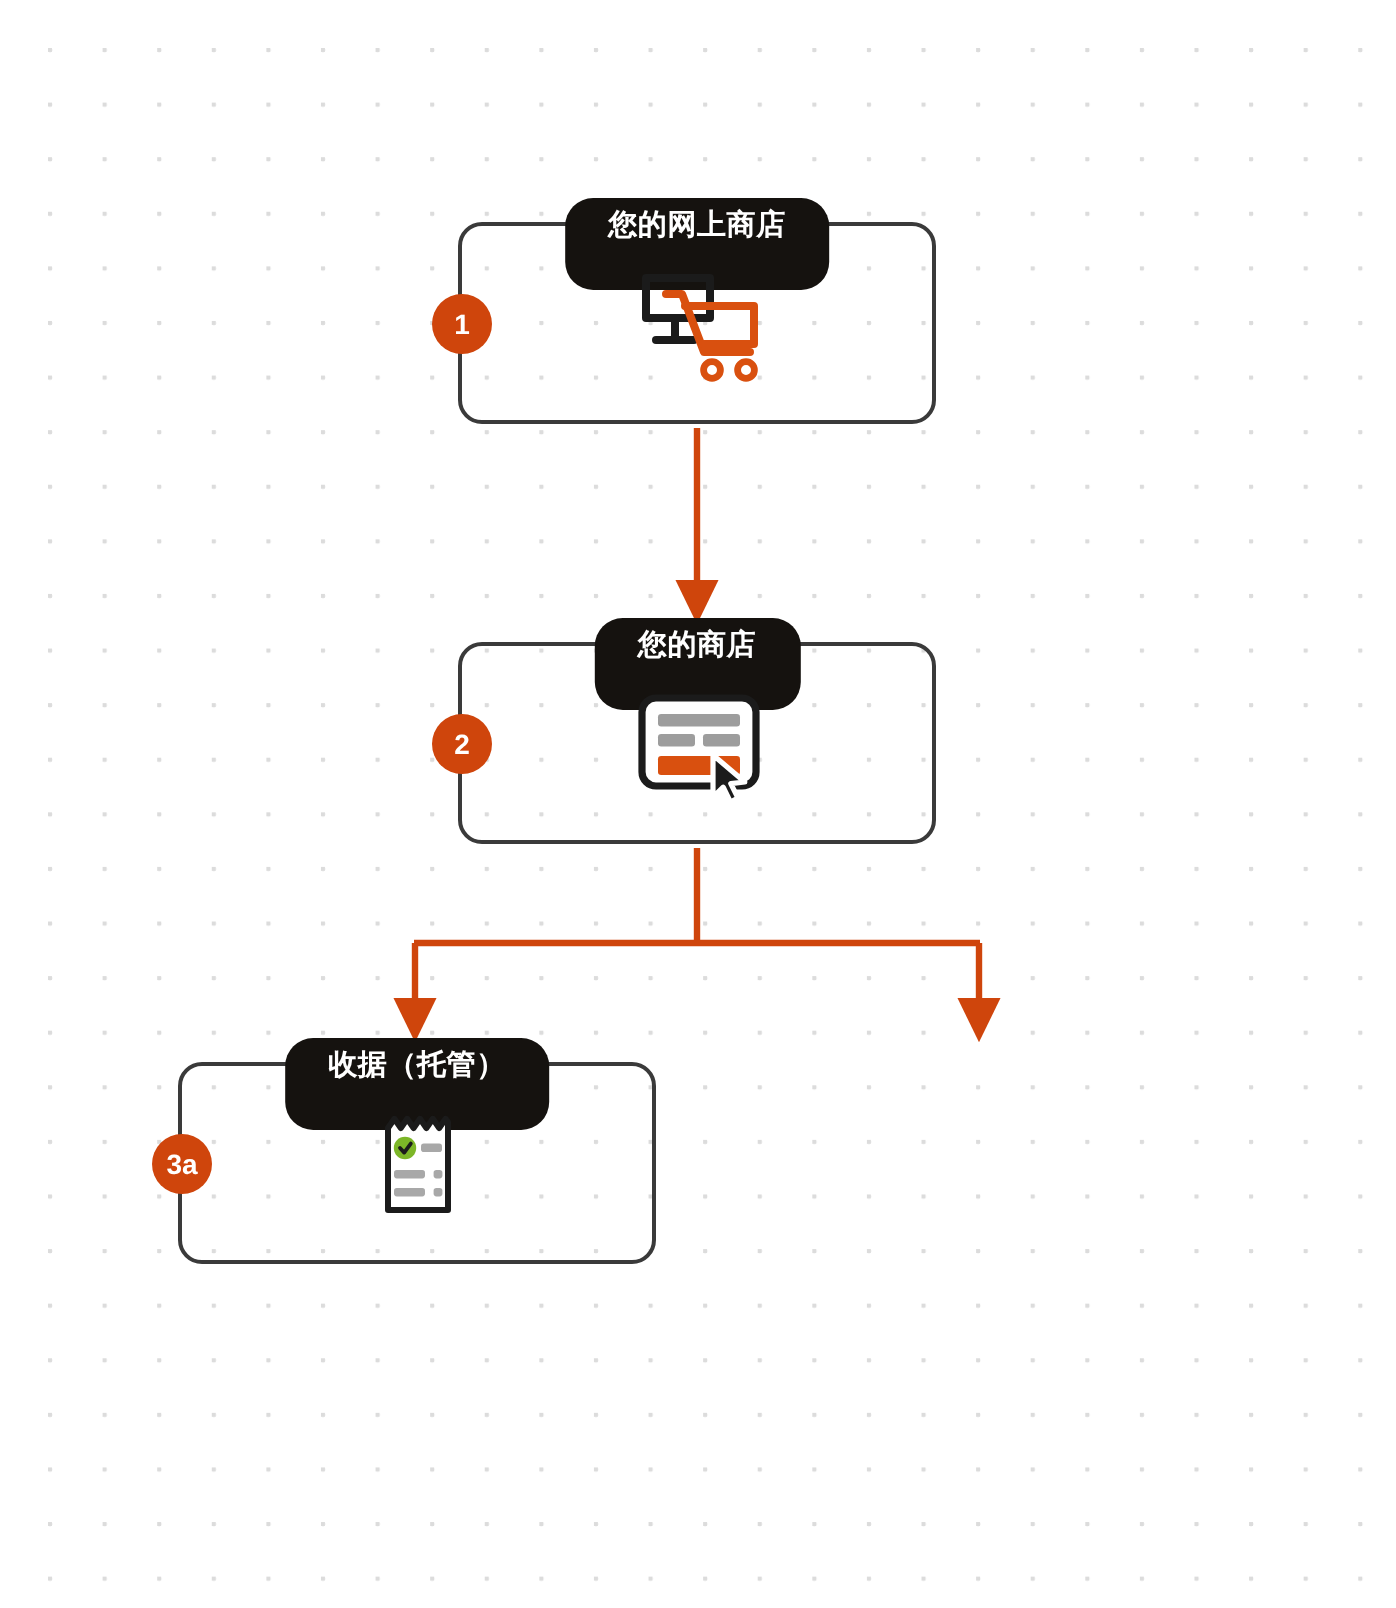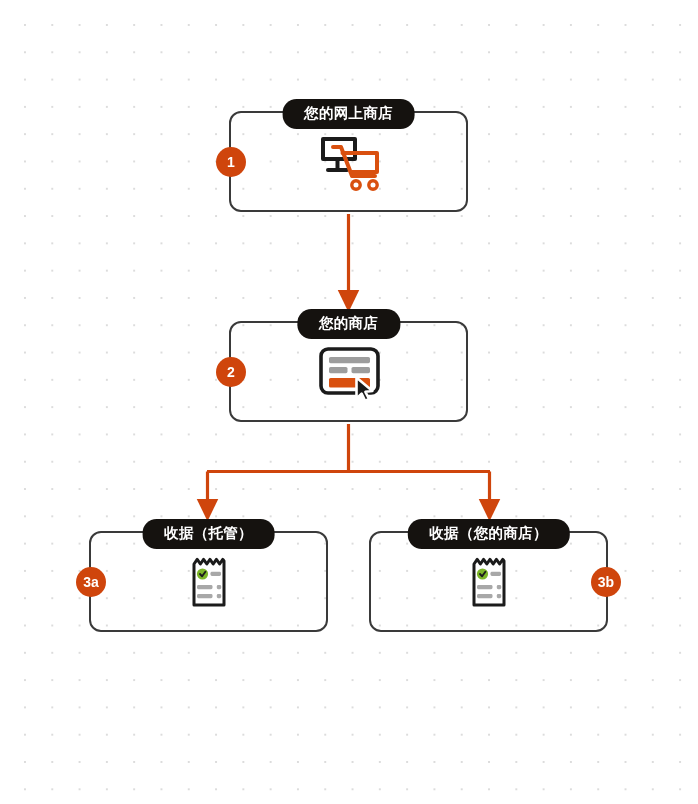--- a/index.html
+++ b/index.html
@@ -56,21 +56,21 @@
   .node-title {
     position: absolute;
     top: -14px;
     left: 50%;
     transform: translateX(-50%);
     background: #15120f;
     color: #ffffff;
     font-size: 14.5px;
     font-weight: bold;
     line-height: 1;
-    padding: 7px 22px 8px 22px;
+    padding: 7px 22px 24px 22px;
     border-radius: 14px;
     white-space: nowrap;
     letter-spacing: .3px;
   }
   .node-badge {
     position: absolute;
     width: 30px;
     height: 30px;
     border-radius: 50%;
     background: #cf450c;
@@ -175,31 +175,14 @@
         <path d="M29 23 L31.1 25.3 L34.4 20.8" fill="none" stroke="#1b1b1b" stroke-width="1.9" stroke-linecap="round" stroke-linejoin="round"></path>
         <rect x="39.5" y="20.8" width="10.5" height="4.2" rx="1.4" fill="#a8a8a8"></rect>
         <rect x="26" y="34" width="15.5" height="4.2" rx="1.4" fill="#a8a8a8"></rect>
         <rect x="45.8" y="34" width="4.4" height="4.2" rx="1.4" fill="#a8a8a8"></rect>
         <rect x="26" y="43" width="15.5" height="4.2" rx="1.4" fill="#a8a8a8"></rect>
         <rect x="45.8" y="43" width="4.4" height="4.2" rx="1.4" fill="#a8a8a8"></rect>
       </svg>
     </div>
   </div>
 
-  <div class="node-box" id="node-receipt-store">
-    <div class="node-title">收据（您的商店）</div>
-    <div class="node-badge badge-right">3b</div>
-    <div class="node-icon">
-      <svg viewBox="0 0 76 62" width="76" height="62" xmlns="http://www.w3.org/2000/svg">
-        <path d="M23 13 L26.2 8.4 L29.4 13 L32.6 8.4 L35.8 13 L39 8.4 L42.2 13 L45.4 8.4
-                 L48.6 13 L51.8 8.4 L53 10 L53 54 L23 54 Z" fill="#ffffff" stroke="#1b1b1b" stroke-width="3" stroke-linejoin="round"></path>
-        <circle cx="31.5" cy="23" r="5.6" fill="#7cb628"></circle>
-        <path d="M29 23 L31.1 25.3 L34.4 20.8" fill="none" stroke="#1b1b1b" stroke-width="1.9" stroke-linecap="round" stroke-linejoin="round"></path>
-        <rect x="39.5" y="20.8" width="10.5" height="4.2" rx="1.4" fill="#a8a8a8"></rect>
-        <rect x="26" y="34" width="15.5" height="4.2" rx="1.4" fill="#a8a8a8"></rect>
-        <rect x="45.8" y="34" width="4.4" height="4.2" rx="1.4" fill="#a8a8a8"></rect>
-        <rect x="26" y="43" width="15.5" height="4.2" rx="1.4" fill="#a8a8a8"></rect>
-        <rect x="45.8" y="43" width="4.4" height="4.2" rx="1.4" fill="#a8a8a8"></rect>
-      </svg>
-    </div>
-  </div>
 
 </div>
 
 </body></html>

